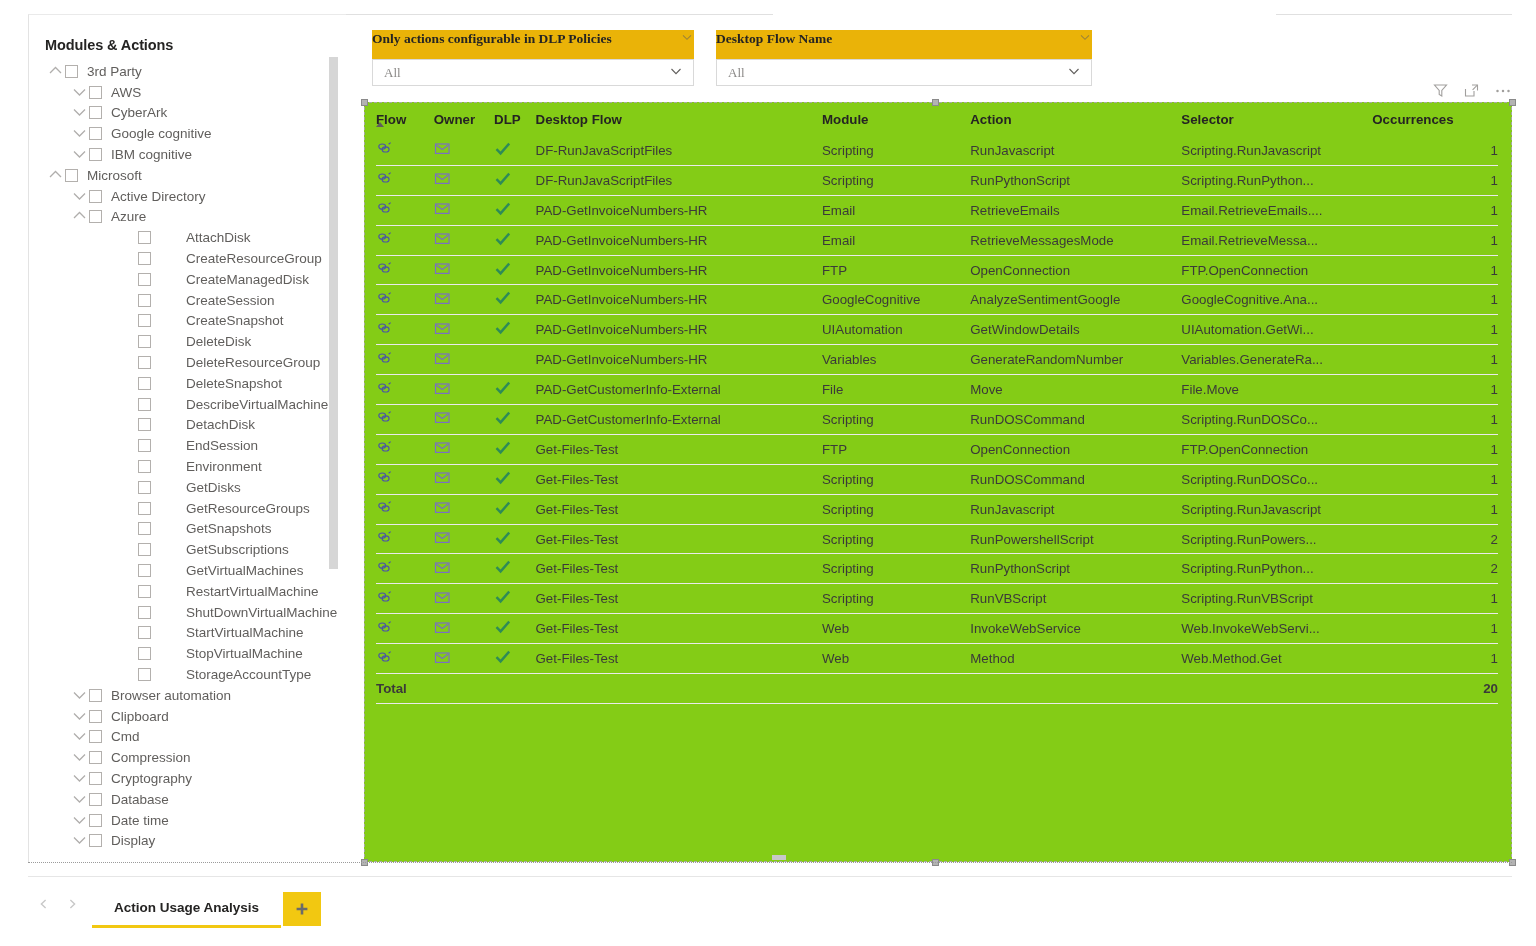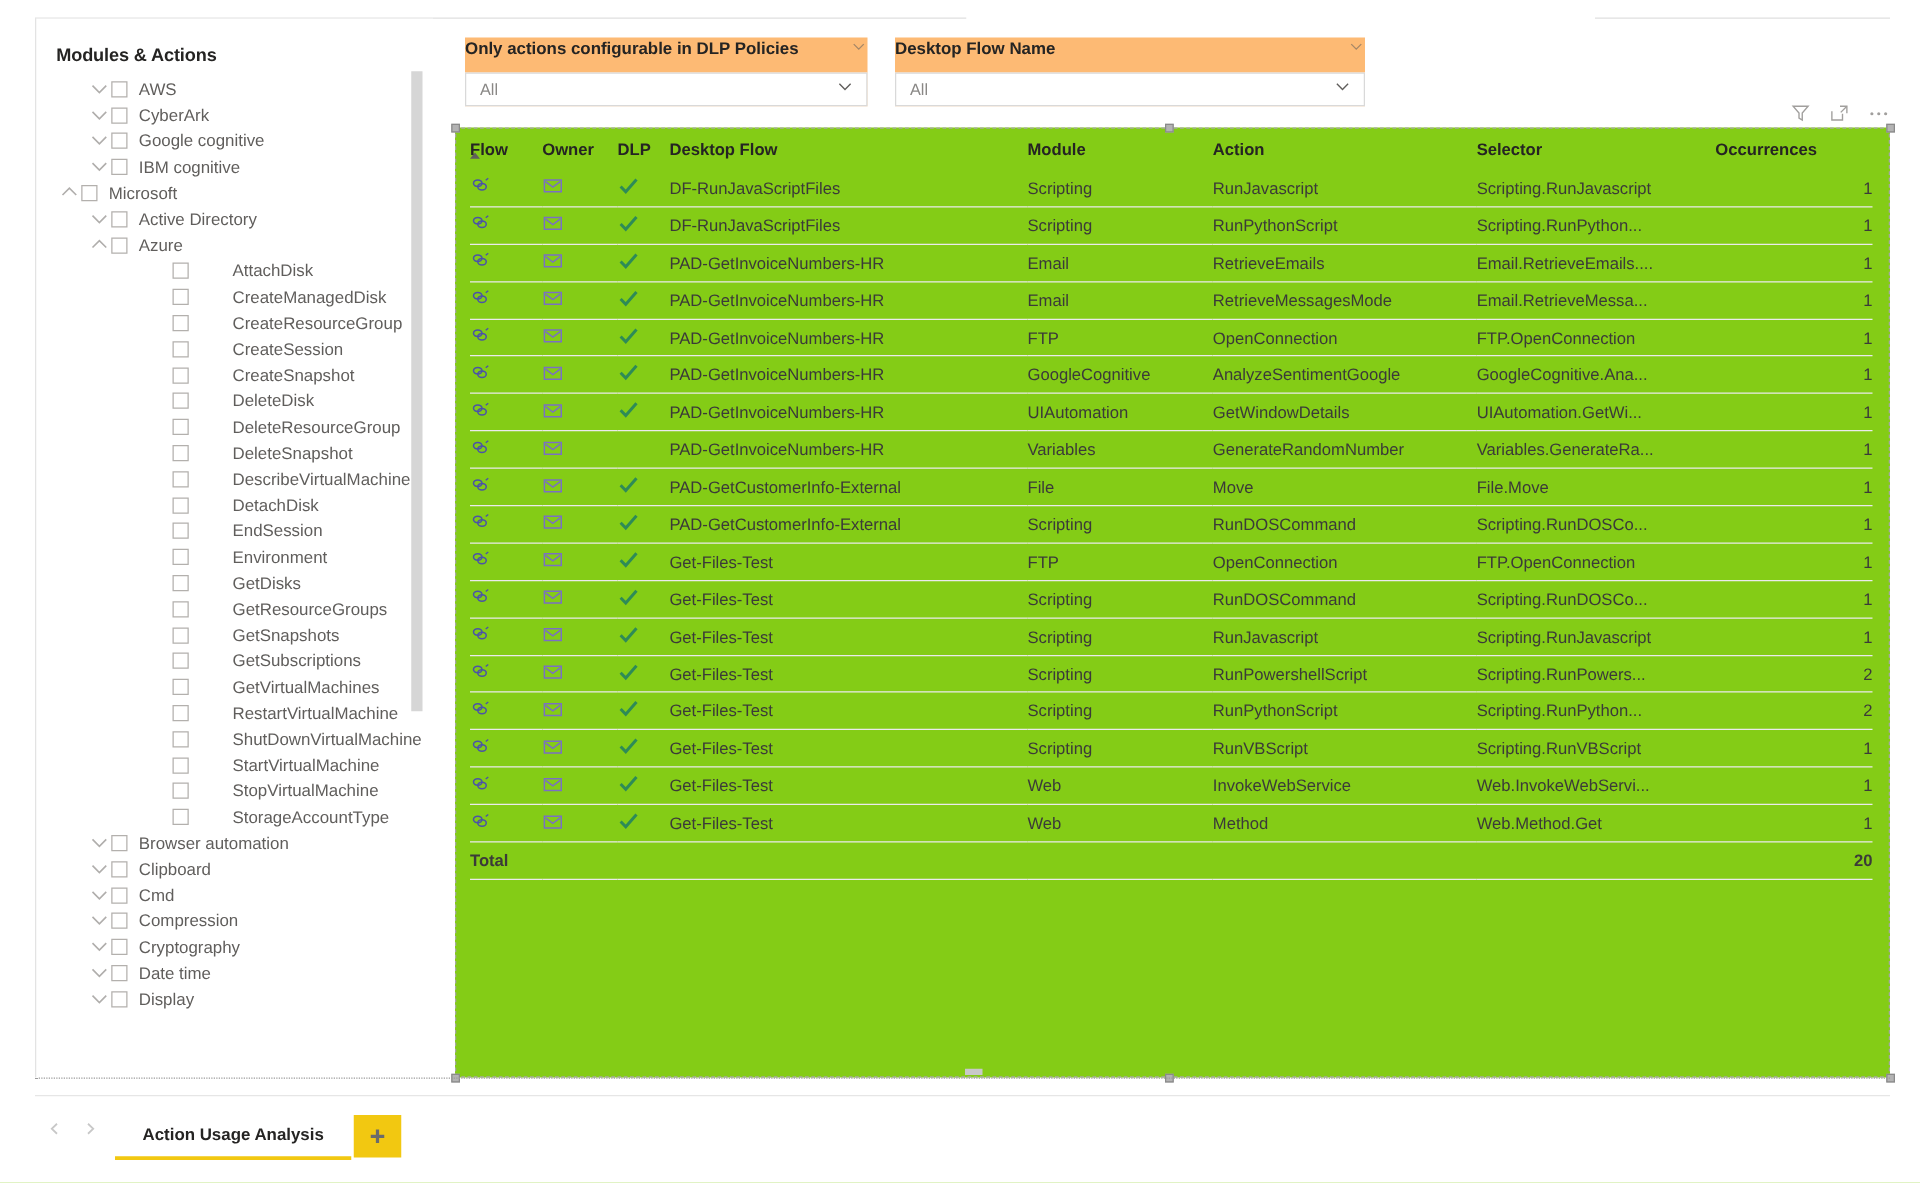--- a/index.html
+++ b/index.html
@@ -104,21 +104,22 @@
     left: 0;
     width: 9px;
     height: 512px;
     background: #d6d6d6;
     border-radius: 0px;
   }
 
   
   .slicer {
     position: absolute;
-    background: #fdba74;
+    background: #eab308;
+    font-family: Liberation Serif, serif;
   }
   .slicer-head {
     display: flex;
     align-items: center;
     justify-content: space-between;
     font-size: 13.5px;
     font-weight: bold;
     color: #252423;
   }
   .slicer-head .chev { opacity: .55; }
@@ -331,20 +332,29 @@
 
 <div id="canvas">
 
   <div id="edge-top-left"></div>
   <div id="edge-top-right"></div>
 
   <div id="tree-visual">
     <div id="tree-title">Modules &amp; Actions</div>
     <div id="tree-scroll-area">
       <div id="tree-rows">
+          <div class="tree-row lvl0">
+            <span class="tw-chev">
+              <svg width="19" height="19" viewBox="0 0 19 19">
+                <path d="M4 11 L9.5 5.5 L15 11" fill="none" stroke="#b0aeac" stroke-width="1.3"></path>
+              </svg>
+            </span>
+            <span class="tw-box"></span>
+            <span class="tw-label">3rd Party</span>
+          </div>
           <div class="tree-row lvl1">
             <span class="tw-chev">
               <svg width="19" height="19" viewBox="0 0 19 19">
                 <path d="M4 6.5 L9.5 12 L15 6.5" fill="none" stroke="#b0aeac" stroke-width="1.3"></path>
               </svg>
             </span>
             <span class="tw-box"></span>
             <span class="tw-label">AWS</span>
           </div>
           <div class="tree-row lvl1">
@@ -402,30 +412,30 @@
             <span class="tw-label">Azure</span>
           </div>
           <div class="tree-row lvl2">
             <span class="tw-chev"></span>
             <span class="tw-box"></span>
             <span class="tw-label">AttachDisk</span>
           </div>
           <div class="tree-row lvl2">
             <span class="tw-chev"></span>
             <span class="tw-box"></span>
+            <span class="tw-label">CreateResourceGroup</span>
+          </div>
+          <div class="tree-row lvl2">
+            <span class="tw-chev"></span>
+            <span class="tw-box"></span>
             <span class="tw-label">CreateManagedDisk</span>
           </div>
           <div class="tree-row lvl2">
             <span class="tw-chev"></span>
             <span class="tw-box"></span>
-            <span class="tw-label">CreateResourceGroup</span>
-          </div>
-          <div class="tree-row lvl2">
-            <span class="tw-chev"></span>
-            <span class="tw-box"></span>
             <span class="tw-label">CreateSession</span>
           </div>
           <div class="tree-row lvl2">
             <span class="tw-chev"></span>
             <span class="tw-box"></span>
             <span class="tw-label">CreateSnapshot</span>
           </div>
           <div class="tree-row lvl2">
             <span class="tw-chev"></span>
             <span class="tw-box"></span>
@@ -548,20 +558,29 @@
             <span class="tw-label">Compression</span>
           </div>
           <div class="tree-row lvl1">
             <span class="tw-chev">
               <svg width="19" height="19" viewBox="0 0 19 19">
                 <path d="M4 6.5 L9.5 12 L15 6.5" fill="none" stroke="#b0aeac" stroke-width="1.3"></path>
               </svg>
             </span>
             <span class="tw-box"></span>
             <span class="tw-label">Cryptography</span>
+          </div>
+          <div class="tree-row lvl1">
+            <span class="tw-chev">
+              <svg width="19" height="19" viewBox="0 0 19 19">
+                <path d="M4 6.5 L9.5 12 L15 6.5" fill="none" stroke="#b0aeac" stroke-width="1.3"></path>
+              </svg>
+            </span>
+            <span class="tw-box"></span>
+            <span class="tw-label">Database</span>
           </div>
           <div class="tree-row lvl1">
             <span class="tw-chev">
               <svg width="19" height="19" viewBox="0 0 19 19">
                 <path d="M4 6.5 L9.5 12 L15 6.5" fill="none" stroke="#b0aeac" stroke-width="1.3"></path>
               </svg>
             </span>
             <span class="tw-box"></span>
             <span class="tw-label">Date time</span>
           </div>

